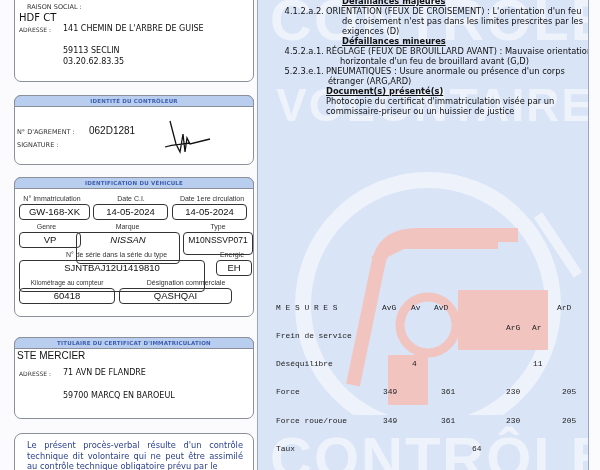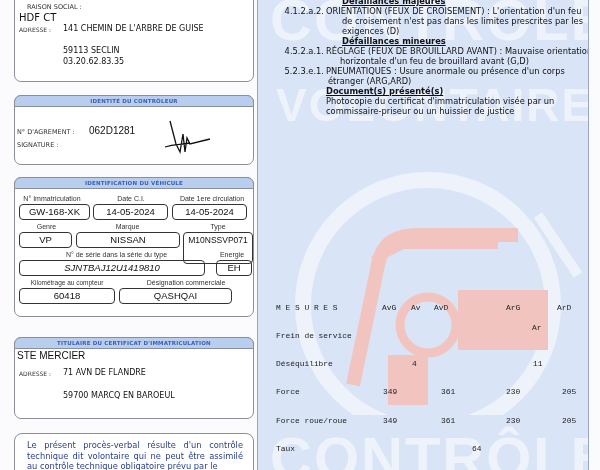--- a/index.html
+++ b/index.html
@@ -48,28 +48,28 @@
 <div class="panel" style="left:14px; top:177px; width:240px; height:140px;">
   <div class="ptitle">IDENTIFICATION DU VÉHICULE</div>
   <div class="cap" style="left:2px; top:17px; width:70px;">N° Immatriculation</div>
   <div class="box" style="left:4px; top:26px; width:71px; height:16px;">GW-168-XK</div>
   <div class="cap" style="left:77px; top:17px; width:78px;">Date C.I.</div>
   <div class="box" style="left:78px; top:26px; width:75px; height:16px;">14-05-2024</div>
   <div class="cap" style="left:156px; top:17px; width:82px;">Date 1ere circulation</div>
   <div class="box" style="left:157px; top:26px; width:75px; height:16px;">14-05-2024</div>
 
   <div class="cap" style="left:4px; top:45px; width:55px;">Genre</div>
-  <div class="box" style="left:4px; top:54px; width:53px; height:16px;">VP</div>
+  <div class="box" style="left:4px; top:54px; width:62px; height:16px;">VP</div>
   <div class="cap" style="left:60px; top:45px; width:105px;">Marque</div>
-  <div class="box" style="left:61px; top:54px; width:104px; height:16px;">NISSAN</div>
+  <div class="box" style="left:61px; top:54px; width:104px; height:32px;font-style:italic;">NISSAN</div>
   <div class="cap" style="left:168px; top:45px; width:70px;">Type</div>
-  <div class="box" style="left:168px; top:54px; width:70px; height:32px; font-size:8.5px;">M10NSSVP071</div>
+  <div class="box" style="left:168px; top:54px; width:70px; height:23px; font-size:8.5px;">M10NSSVP071</div>
 
   <div class="cap" style="left:4px; top:73px; width:195px;">N° de série dans la série du type</div>
-  <div class="box" style="left:4px; top:82px; width:186px; height:16px;font-style:italic;">SJNTBAJ12U1419810</div>
+  <div class="box" style="left:4px; top:82px; width:186px; height:32px;">SJNTBAJ12U1419810</div>
   <div class="cap" style="left:196px; top:73px; width:42px;">Energie</div>
   <div class="box" style="left:201px; top:82px; width:36px; height:16px;">EH</div>
 
   <div class="cap" style="left:2px; top:101px; width:100px; font-size:6.5px;">Kilométrage au compteur</div>
   <div class="box" style="left:4px; top:110px; width:96px; height:16px;">60418</div>
   <div class="cap" style="left:104px; top:101px; width:134px;">Désignation commerciale</div>
   <div class="box" style="left:104px; top:110px; width:113px; height:16px;">QASHQAI</div>
 </div>
 
 <div class="panel" style="left:14px; top:337px; width:240px; height:82px;">
@@ -119,21 +119,21 @@
     <div class="dtext" style="top:100px;">Photocopie du certificat d'immatriculation visée par un</div>
     <div class="dtext" style="top:110px;">commissaire-priseur ou un huissier de justice</div>
   </div>
 
   <div class="mes">
     <div class="mrow">
       <span style="left:0;">M E S U R E S</span>
       <span style="left:106px;">AvG</span>
       <span style="left:135px;">Av</span>
       <span style="left:158px;">AvD</span>
-      <span style="left:230px;">ArG</span>
+      <span style="left:230px;margin-top:20px;">ArG</span>
       <span style="left:256px;margin-top:20px;">Ar</span>
       <span style="left:281px;">ArD</span>
     </div>
     <div class="mrow bold"><span style="left:0;">Frein de service</span></div>
     <div class="mrow">
       <span style="left:0;">Déséquilibre</span>
       <span style="left:136px;">4</span>
       <span style="left:257px;">11</span>
     </div>
     <div class="mrow">

